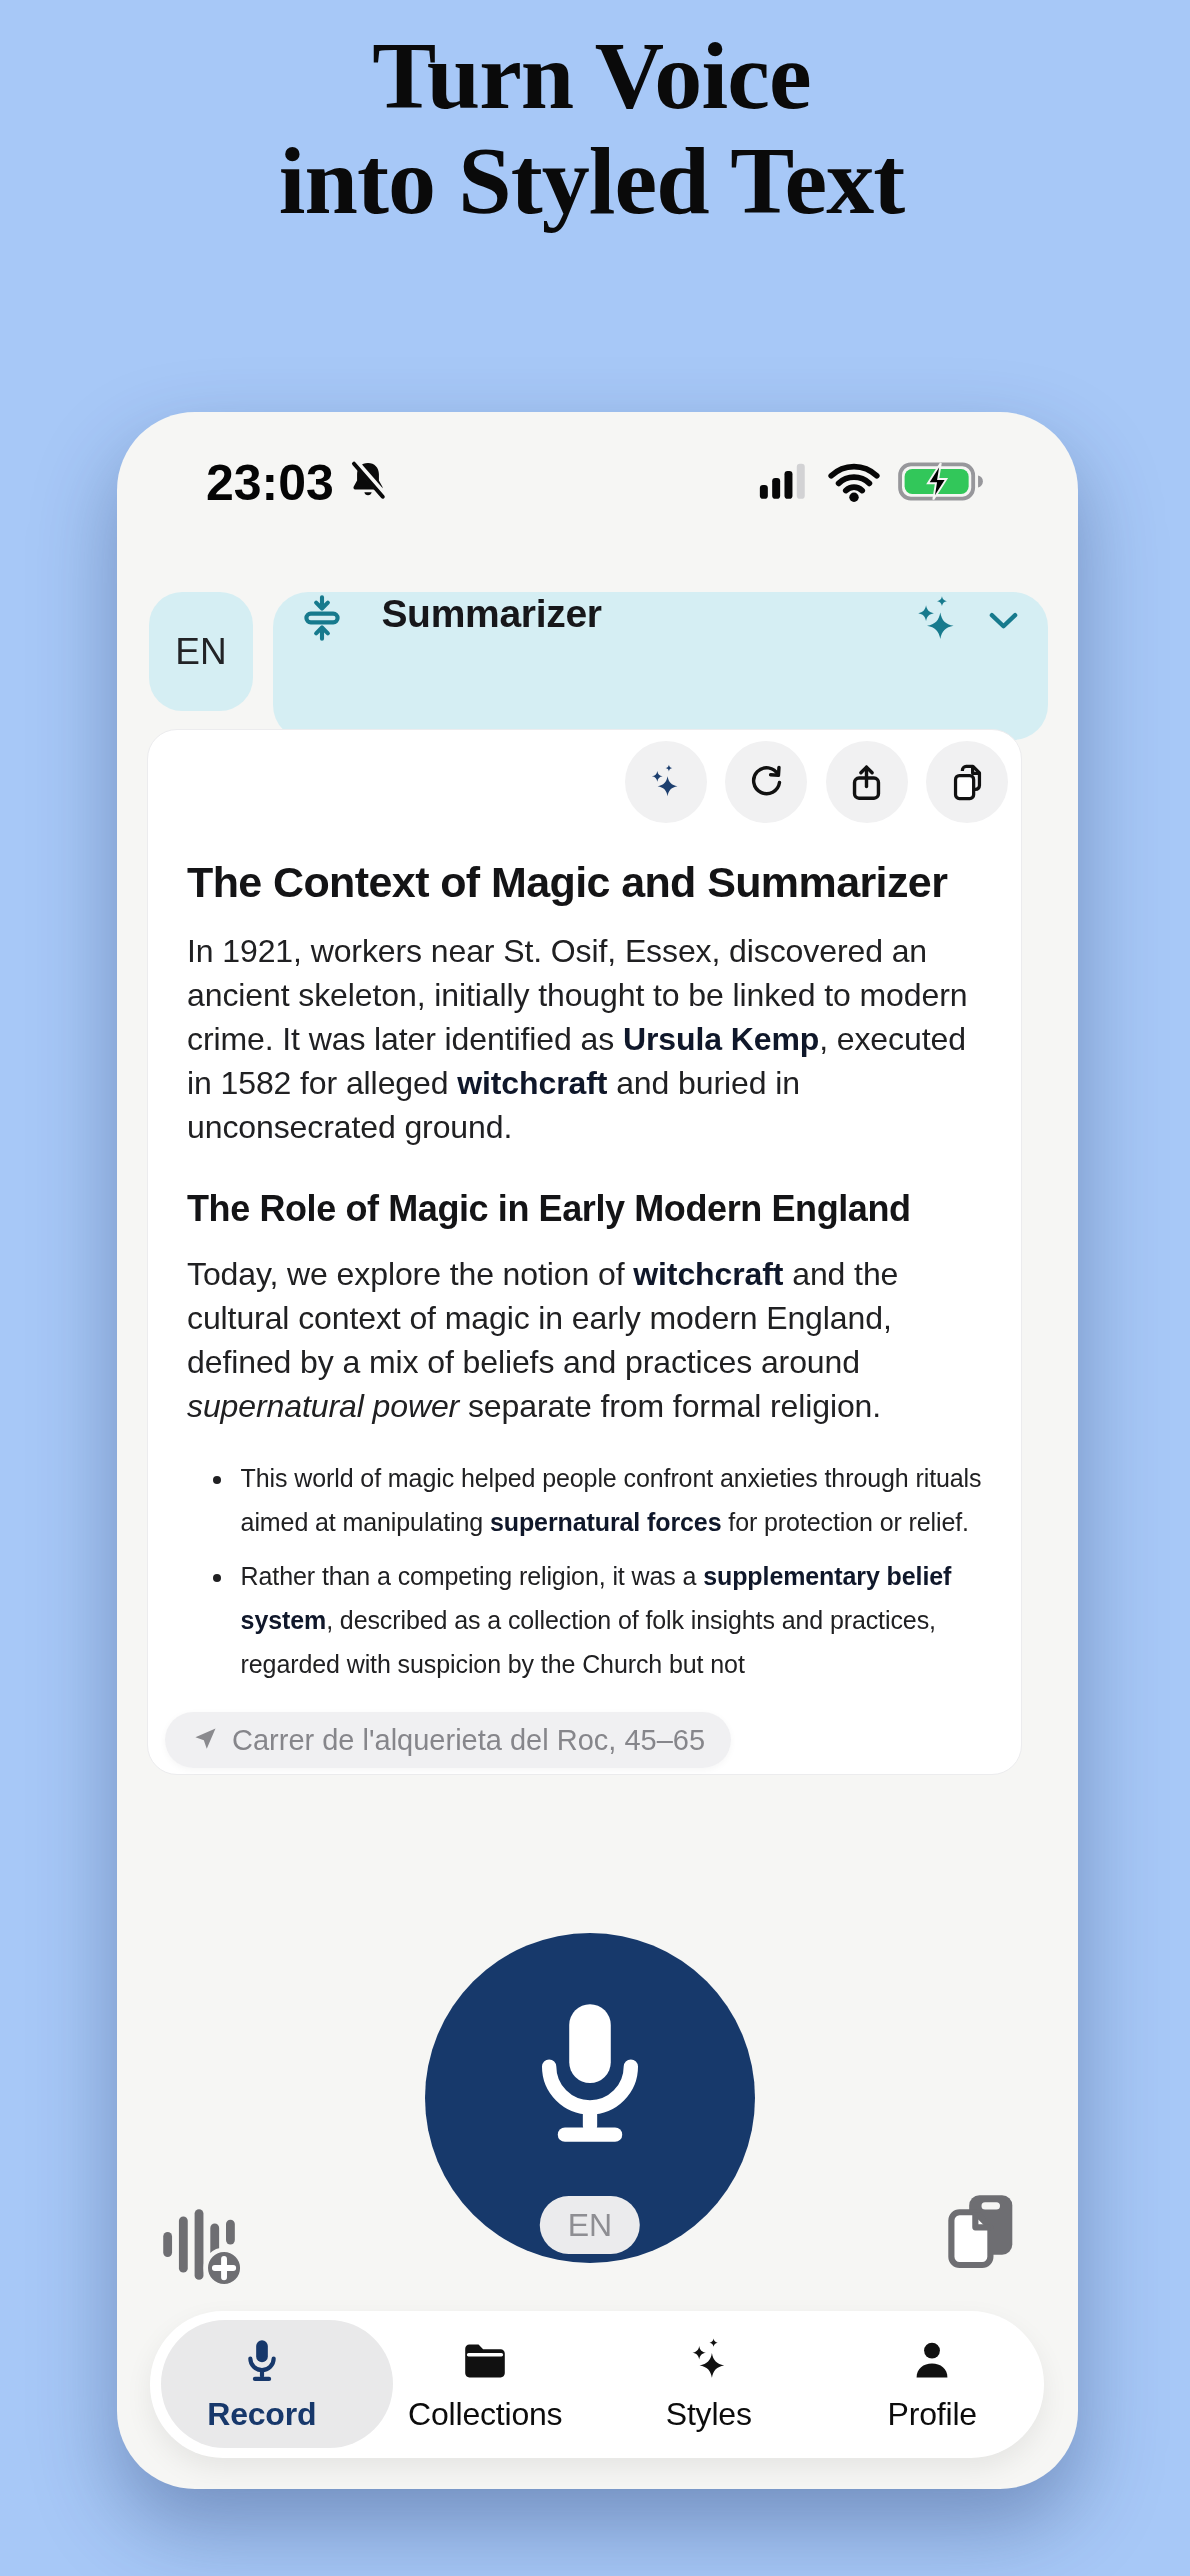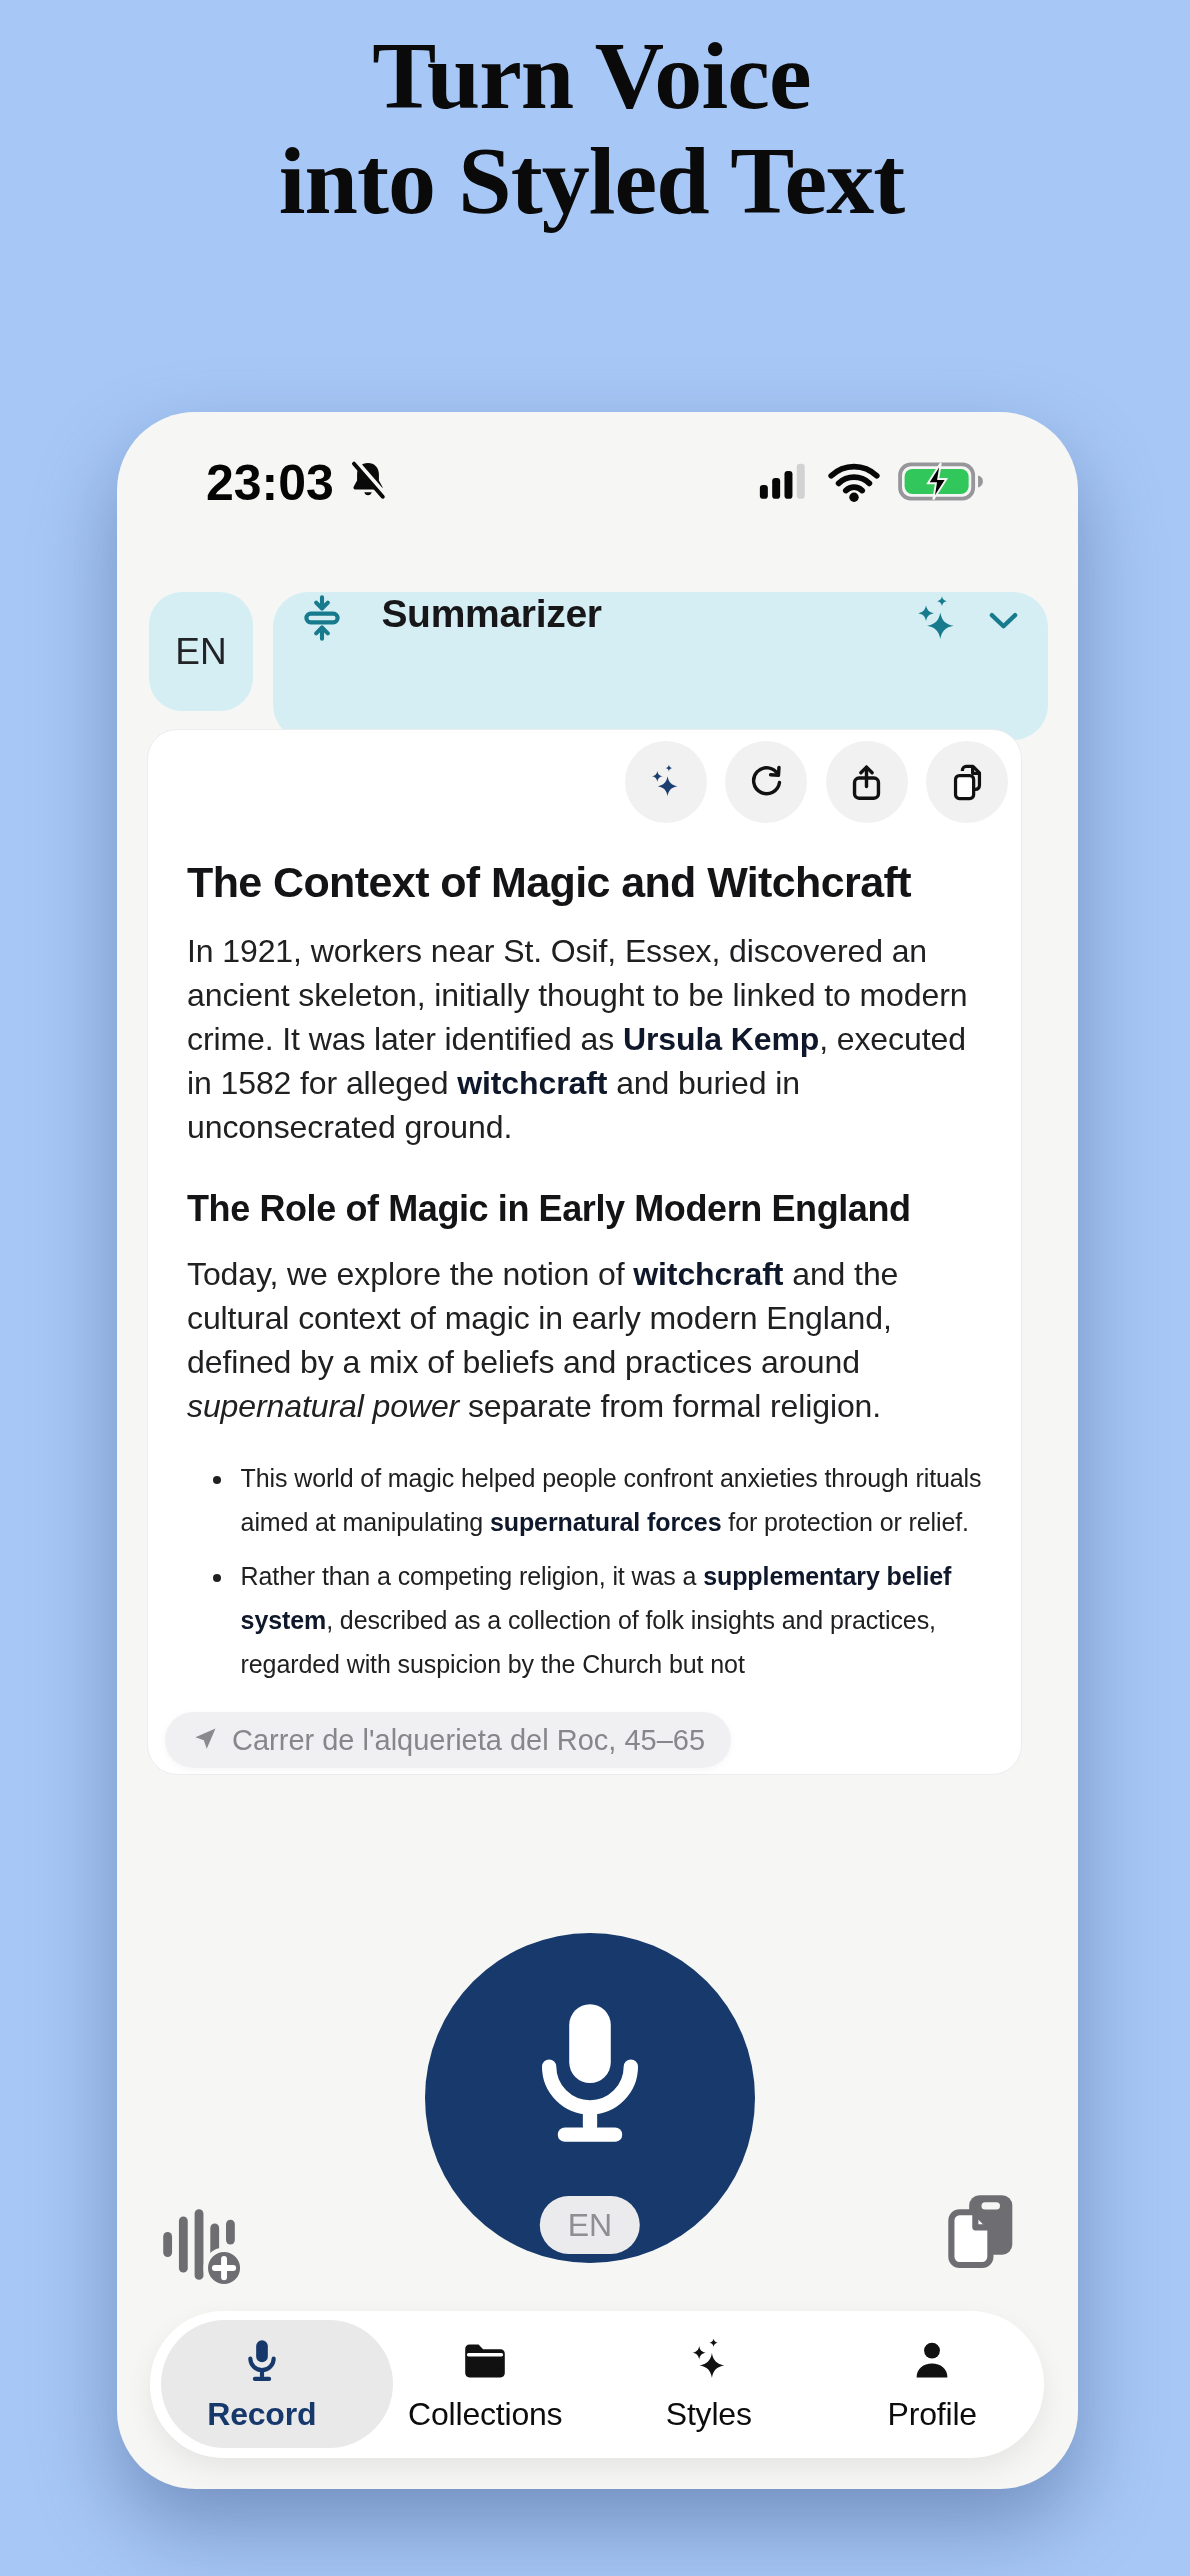--- a/index.html
+++ b/index.html
@@ -212,21 +212,21 @@
         <button class="action-btn">
           <svg width="41" height="41" viewBox="0 0 24 24">
             <path d="M9 5.2V4.8a2.2 2.2 0 0 1 2.2-2.2h4l3.8 3.8v7.4a2.2 2.2 0 0 1-2.2 2.2h-.6" fill="none" stroke="#111" stroke-width="1.9" stroke-linejoin="round"></path>
             <path d="M15 2.8V6.6h3.9" fill="none" stroke="#111" stroke-width="1.9" stroke-linejoin="round"></path>
             <rect x="5" y="8" width="10.6" height="13.4" rx="2.2" fill="#fff" stroke="#111" stroke-width="1.9"></rect>
           </svg>
         </button>
       </div>
 
       <div class="doc">
-        <h1>The Context of Magic and Witchcraft</h1>
+        <h1>The Context of Magic and Summarizer</h1>
         <p><span>In 1921, workers near St. Osif, Essex, discovered an ancient skeleton, initially thought to be linked to modern crime. It was later identified as </span><strong>Ursula Kemp</strong><span>, executed in 1582 for alleged </span><strong>witchcraft</strong><span> and buried in unconsecrated ground.</span></p>
         <h2>The Role of Magic in Early Modern England</h2>
         <p><span>Today, we explore the notion of </span><strong>witchcraft</strong><span> and the cultural context of magic in early modern England, defined by a mix of beliefs and practices around </span><em>supernatural power</em><span> separate from formal religion.</span></p>
         <ul>
           <li><span>This world of magic helped people confront anxieties through rituals aimed at manipulating </span><strong>supernatural forces</strong><span> for protection or relief.</span></li>
           <li><span>Rather than a competing religion, it was a </span><strong>supplementary belief system</strong><span>, described as a collection of folk insights and practices, regarded with suspicion by the Church but not</span></li>
         </ul>
       </div>
     </div>
 

